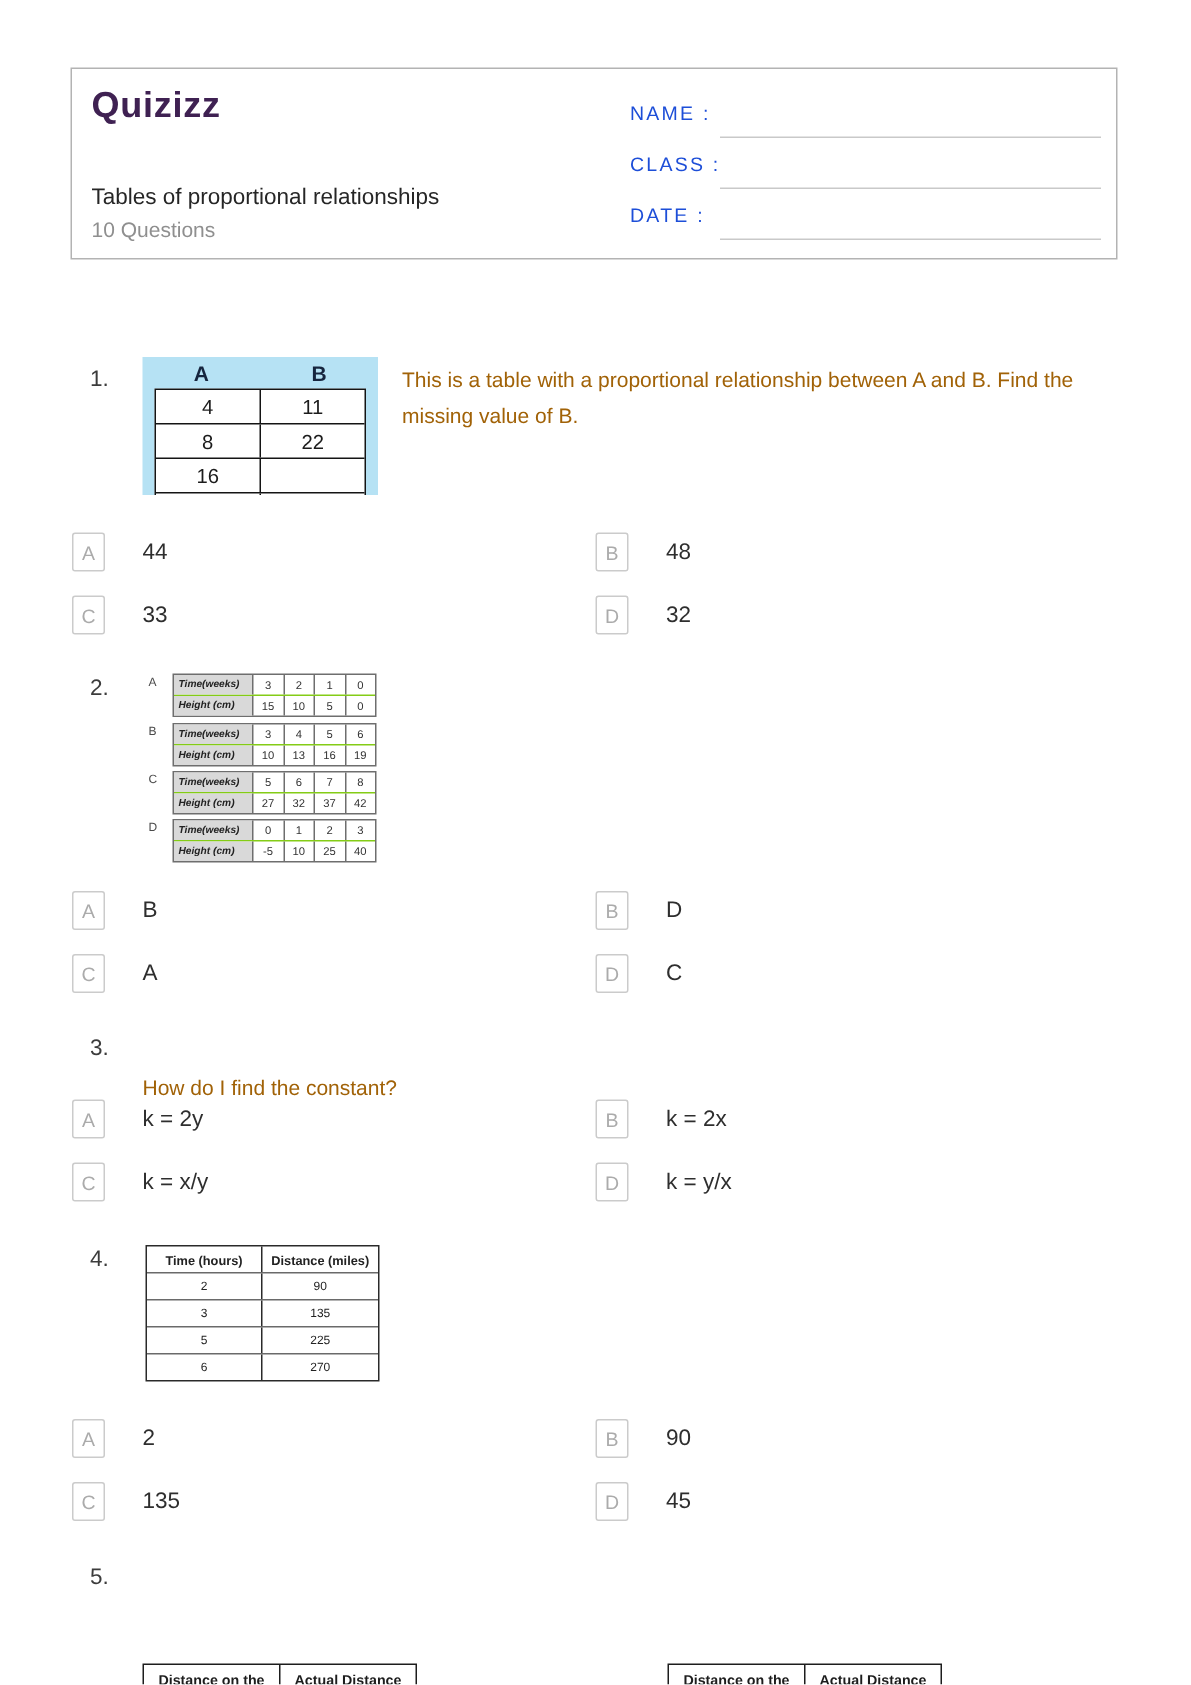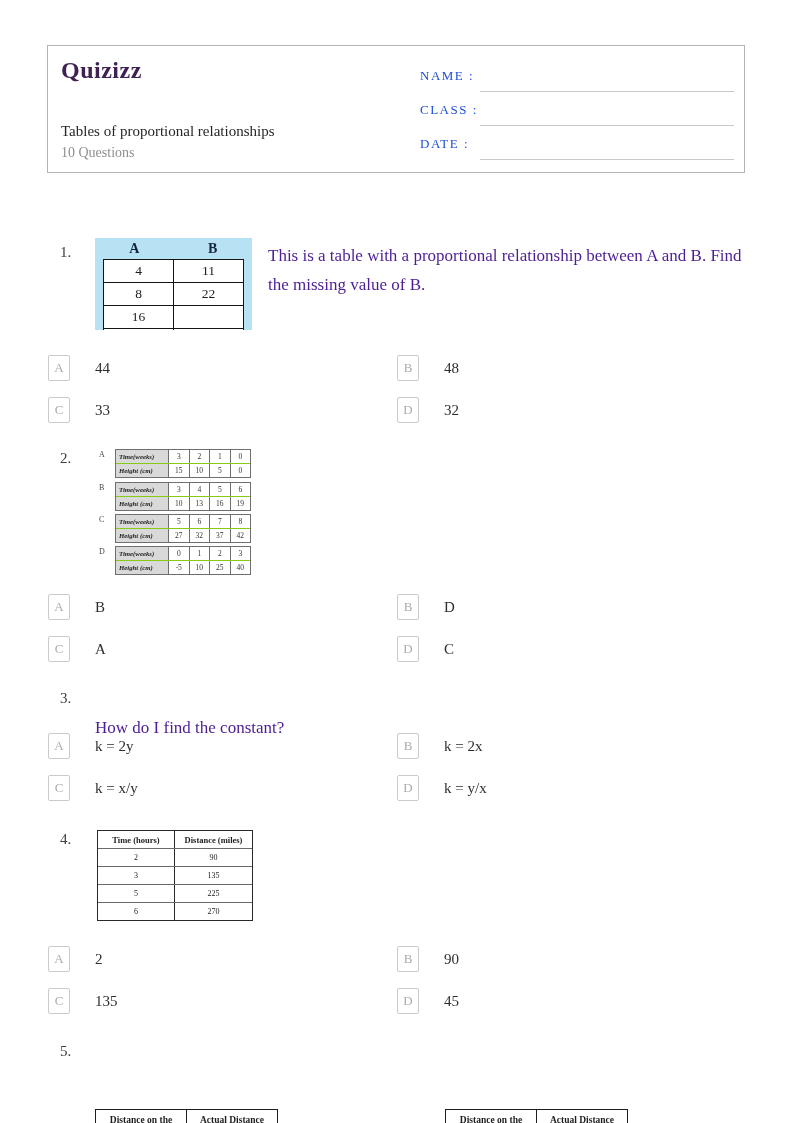--- a/index.html
+++ b/index.html
@@ -1,31 +1,31 @@
 <!DOCTYPE html>
 <html><head>
 <meta charset="utf-8">
 <style>
   html,body{margin:0;padding:0;background:#ffffff;}
   .page{
     position:relative;width:794px;height:1123px;background:#ffffff;
-    font-family:Liberation Serif, serif;overflow:hidden;color:#3c3c3c;
+    font-family:Liberation Sans, sans-serif;overflow:hidden;color:#3c3c3c;
   }
   
   .header-box{position:absolute;left:47px;top:45px;width:698px;height:128px;border:1.5px solid #b3b3b3;box-sizing:border-box;}
   .logo{position:absolute;left:13px;top:11px;font-size:24px;font-weight:800;color:#3f2152;letter-spacing:.5px;}
   .hdr-title{position:absolute;left:13px;top:77px;font-size:15px;color:#262626;}
   .hdr-sub{position:absolute;left:13px;top:99px;font-size:14px;color:#8f8f8f;}
   .fields{position:absolute;left:372px;top:16px;width:316px;}
   .field{position:relative;height:34px;}
   .field-label{position:absolute;left:0;top:6px;font-size:13px;letter-spacing:1.5px;color:#1d4ed8;}
   .field-line{position:absolute;left:60px;right:2px;bottom:4px;border-bottom:1px solid #c9c9c9;height:0;}
   
   .q-num{position:absolute;left:60px;font-size:15px;color:#3c3c3c;}
-  .q-text{position:absolute;font-size:17px;line-height:1.72;color:#4c1d95;}
+  .q-text{position:absolute;font-size:14px;line-height:1.72;color:#a16207;}
   .opt{position:absolute;width:330px;height:26px;}
   .opt-box{position:absolute;left:0;top:0;width:22px;height:26px;border:1px solid #cbcbcb;border-radius:2px;
            display:flex;align-items:center;justify-content:center;font-size:13px;color:#ababab;box-sizing:border-box;}
   .opt-text{position:absolute;left:47px;top:50%;transform:translateY(-50%);font-size:15px;color:#2e2e2e;}
   
   .q1-wrap{position:absolute;left:95px;top:238px;width:157px;height:92px;background:#b6e2f4;overflow:hidden;}
   .q1-headrow{display:flex;height:21px;align-items:center;}
   .q1-headrow div{flex:1;text-align:center;font-weight:bold;font-size:14px;color:#16253e;}
   .q1-grid{margin:0 8px;border:1.5px solid #141414;background:#fff;}
   .q1-row{display:flex;height:22px;}

